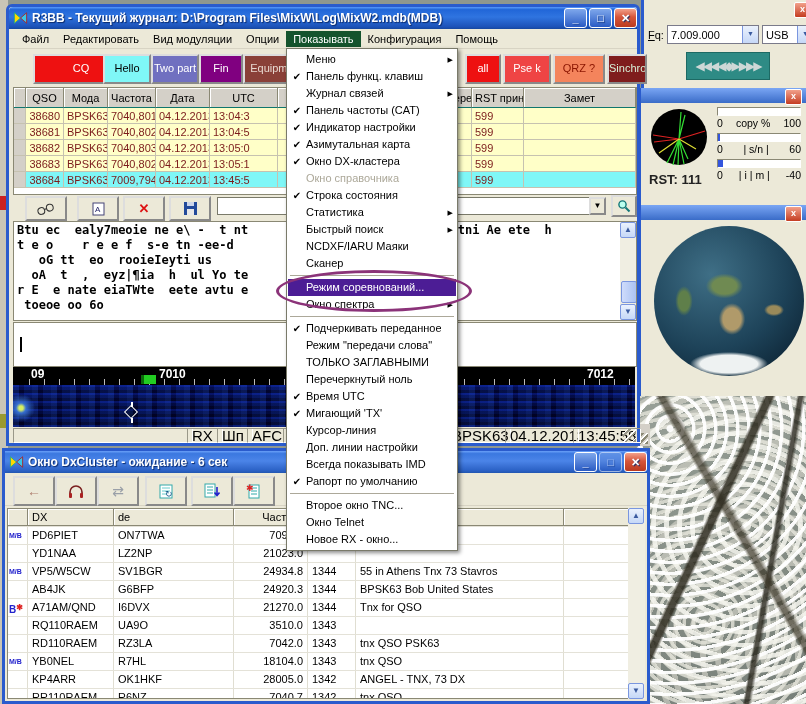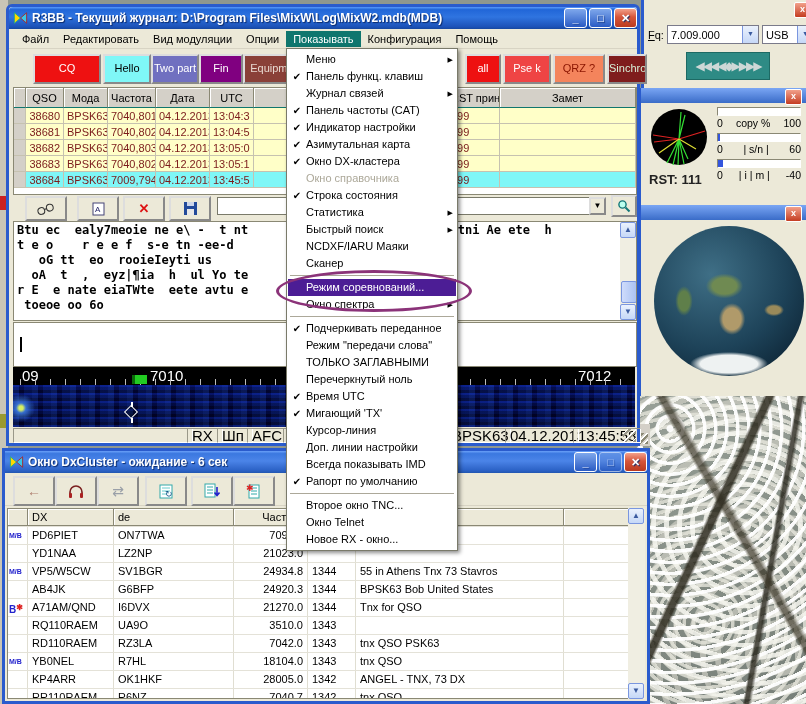--- a/index.html
+++ b/index.html
@@ -32,40 +32,40 @@
   .tb-btn.close{background:linear-gradient(#f2a08a,#d6553a 45%,#bb3a20);}
   .tb-btn.dim{opacity:.55;}
   .tb-spacer{flex:1;}
 
   
   #main-win{left:6px;top:4px;width:634px;height:442px;border-radius:6px 6px 0 0;}
   #main-win .titlebar{border-radius:4px 4px 0 0;}
   .menubar{position:absolute;left:0;top:22px;right:0;height:19px;background:#ECE9D8;
     display:flex;align-items:center;padding-left:6px;border-bottom:1px solid #d8d4c4;}
   .menubar span{padding:2px 7px;}
-  .menubar span.active{background:#0f766e;color:#fff;}
+  .menubar span.active{background:#14532d;color:#fff;}
   .macro-row{position:absolute;left:0;top:41px;right:0;height:38px;}
   .macro-btn{position:absolute;top:6px;height:26px;line-height:24px;text-align:center;
     border:2px outset #ddd;font-size:11px;overflow:hidden;white-space:nowrap;}
   
   .logtable{position:absolute;left:4px;top:80px;width:622px;height:106px;background:#fff;
     border:1px solid #8a8874;}
   .lt-row{display:flex;height:16px;line-height:16px;}
   .lt-head{height:20px;line-height:20px;}
   .lt-cell{box-sizing:border-box;border-right:1px solid #c6c2b0;border-bottom:1px solid #c6c2b0;
     overflow:hidden;white-space:nowrap;padding:0 3px;color:#7b1b1b;background:#ffffc8;}
   .lt-head .lt-cell{background:#d4d0c8;color:#000;text-align:center;
     border-right:1px solid #8a8874;border-bottom:1px solid #0f766e;box-shadow:inset 1px 1px 0 #fff;}
   .lt-row.sel .lt-cell{background:#7ff7f7;}
   .lt-c0{width:12px;background:#d4d0c8 !important;}
   .lt-c1{width:38px;text-align:right;}
   .lt-c2{width:44px;}
   .lt-c3{width:48px;}
   .lt-c4{width:54px;}
-  .lt-c5{width:44px;}
+  .lt-c5{width:68px;}
   .lt-c6{width:142px;}
   .lt-c7{width:52px;}
   .lt-c8{width:52px;}
   .lt-c9{flex:1;}
   
   .edit-toolbar{position:absolute;left:4px;top:188px;right:4px;height:24px;}
   .icon-btn{position:absolute;top:1px;width:38px;height:21px;background:#ECE9D8;
     border:2px outset #ddd;display:flex;align-items:center;justify-content:center;}
   .edit-input{position:absolute;left:204px;top:2px;width:372px;height:18px;background:#fff;
     box-sizing:border-box;border:1px solid #7a7a6a;border-right:none;}
@@ -82,22 +82,22 @@
   .sb-btn{position:absolute;left:0;width:16px;height:16px;box-sizing:border-box;
     background:linear-gradient(#eaf1fd,#c6d8f7);border:1px solid #7a96df;border-radius:2px;
     color:#3a5a9f;font-size:8px;text-align:center;line-height:13px;}
   .sb-thumb{position:absolute;left:1px;width:14px;height:20px;
     background:linear-gradient(90deg,#cfdcfb,#aac2f2);border:1px solid #7a96df;border-radius:2px;}
   .tx-pane{position:absolute;left:4px;top:315px;width:622px;height:43px;background:#fff;
     border:1px solid #8a8874;}
   .caret{position:absolute;left:6px;top:14px;width:1.5px;height:15px;background:#000;}
   
   .wf{position:absolute;left:4px;top:360px;width:622px;height:68px;background:#000;}
-  .wf-ruler{position:absolute;left:7px;top:0;right:0;height:18px;color:#fff;
-    font-size:15px;}
+  .wf-ruler{position:absolute;left:16px;top:0;right:0;height:18px;color:#fff;
+    font-size:12px;font-weight:bold;}
   .wf-ticks{position:absolute;left:0;top:12px;right:0;height:6px;
     background:repeating-linear-gradient(90deg,#bbb 0 1px,transparent 1px 15px);}
   .wf-label{position:absolute;top:0;}
   .wf-body{position:absolute;left:0;top:18px;right:0;bottom:0;
     background:
       radial-gradient(circle at 8px 46%, #d8f060 0 2px, rgba(60,120,220,.9) 5px, rgba(0,0,60,0) 14px),
       repeating-linear-gradient(90deg, rgba(40,90,220,.22) 0 6px, rgba(0,0,40,.25) 6px 11px, rgba(20,60,180,.18) 11px 19px),
       repeating-linear-gradient(180deg, rgba(10,30,150,.55) 0 2px, rgba(0,10,70,.45) 2px 5px, rgba(0,0,25,.7) 5px 8px),
       linear-gradient(180deg,#0a1a70 0%,#061048 40%,#030824 100%);}
   .wf-marker{position:absolute;left:112px;top:8px;width:12px;height:9px;background:#22cc22;
@@ -283,21 +283,21 @@
     <div class="menubar" id="menubar">
         <span>Файл</span>
         <span>Редактировать</span>
         <span>Вид модуляции</span>
         <span>Опции</span>
         <span class="active">Показывать</span>
         <span>Конфигурация</span>
         <span>Помощь</span>
       </div>
     <div class="macro-row" id="macro-row">
-        <div class="macro-btn" style="left: 24px; width: 64px; background: rgb(238, 17, 17); color: rgb(255, 255, 255);">CQ</div>
+        <div class="macro-btn" style="left: 24px; width: 64px; background: rgb(238, 17, 17); color: rgb(255, 255, 255); padding-left: 14px;">CQ</div>
         <div class="macro-btn" style="left: 94px; width: 44px; background: rgb(127, 247, 247); color: rgb(0, 0, 0);">Hello</div>
         <div class="macro-btn" style="left: 142px; width: 44px; background: rgb(112, 112, 192); color: rgb(255, 255, 255);">Two part</div>
         <div class="macro-btn" style="left: 190px; width: 40px; background: rgb(128, 0, 128); color: rgb(255, 255, 255);">Fin</div>
         <div class="macro-btn" style="left: 234px; width: 60px; background: rgb(138, 64, 56); color: rgb(232, 216, 208);">Equipmen</div>
         <div class="macro-btn" style="left: 456px; width: 32px; background: rgb(238, 17, 17); color: rgb(255, 255, 255);">all</div>
         <div class="macro-btn" style="left: 494px; width: 44px; background: #ef4444; color: rgb(255, 255, 255);">Pse k</div>
         <div class="macro-btn" style="left: 544px; width: 48px; background: rgb(244, 132, 92); color: rgb(138, 21, 0);">QRZ ?</div>
         <div class="macro-btn" style="left: 598px; width: 36px; background: #7f1d1d; color: rgb(216, 240, 216);">Sinchro</div>
       </div>
     <div class="logtable" id="logtable">

